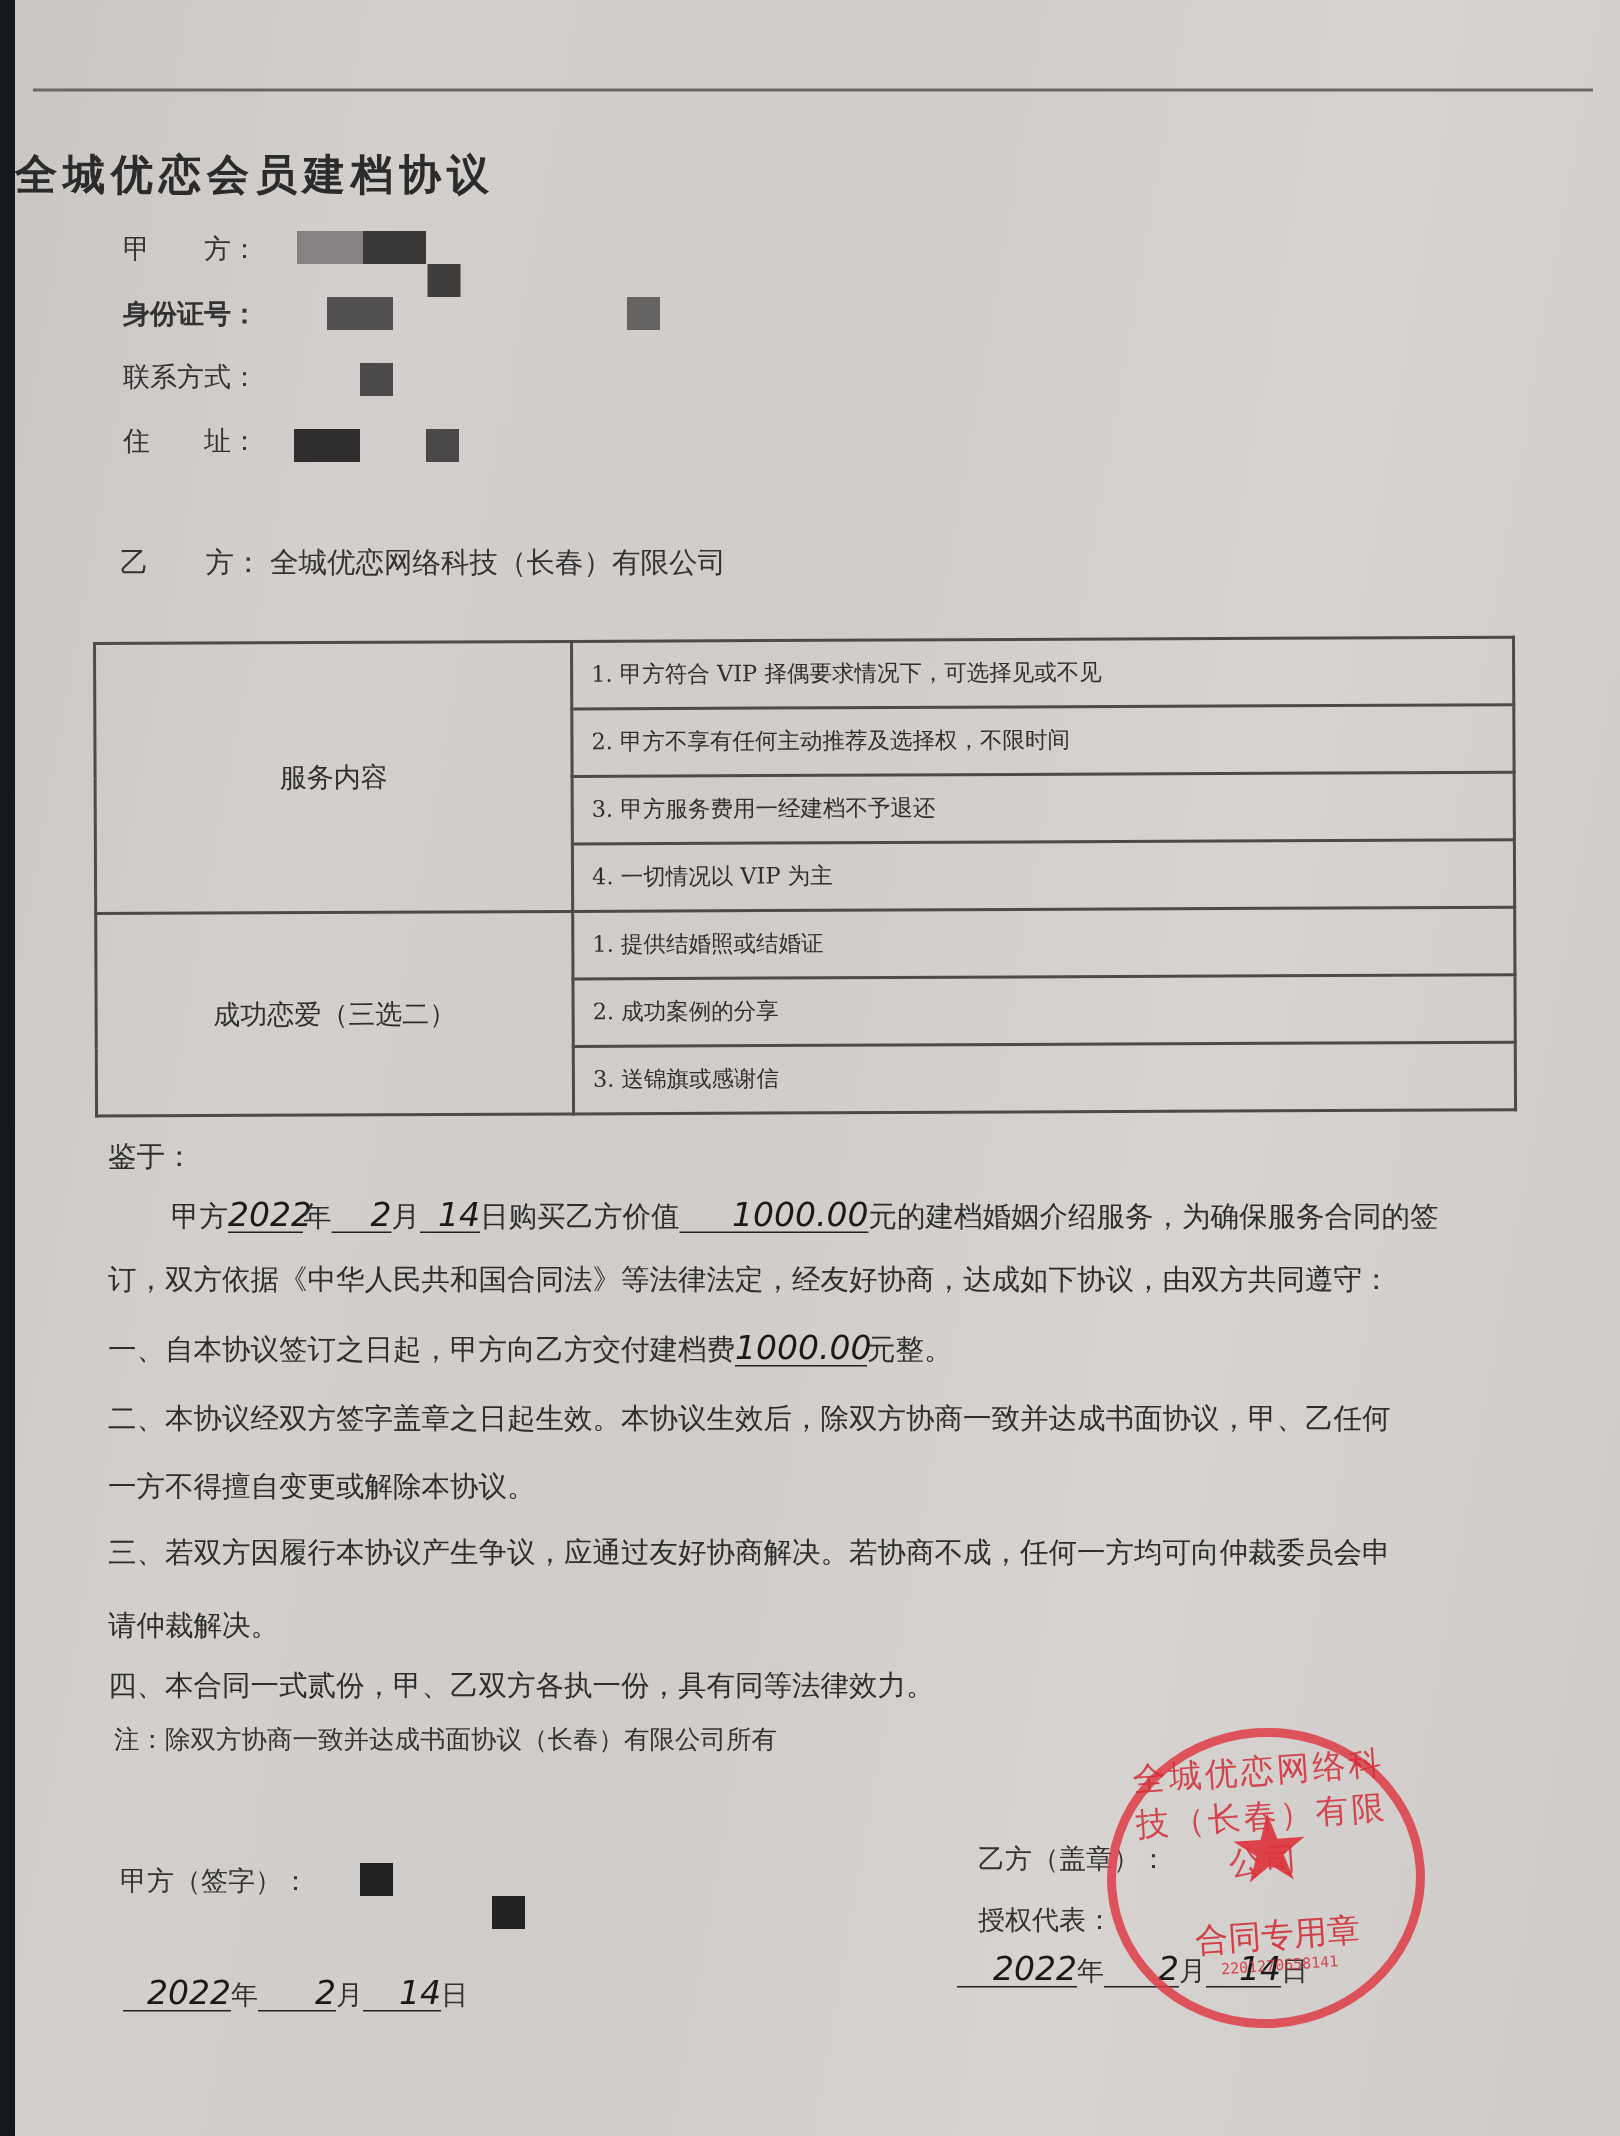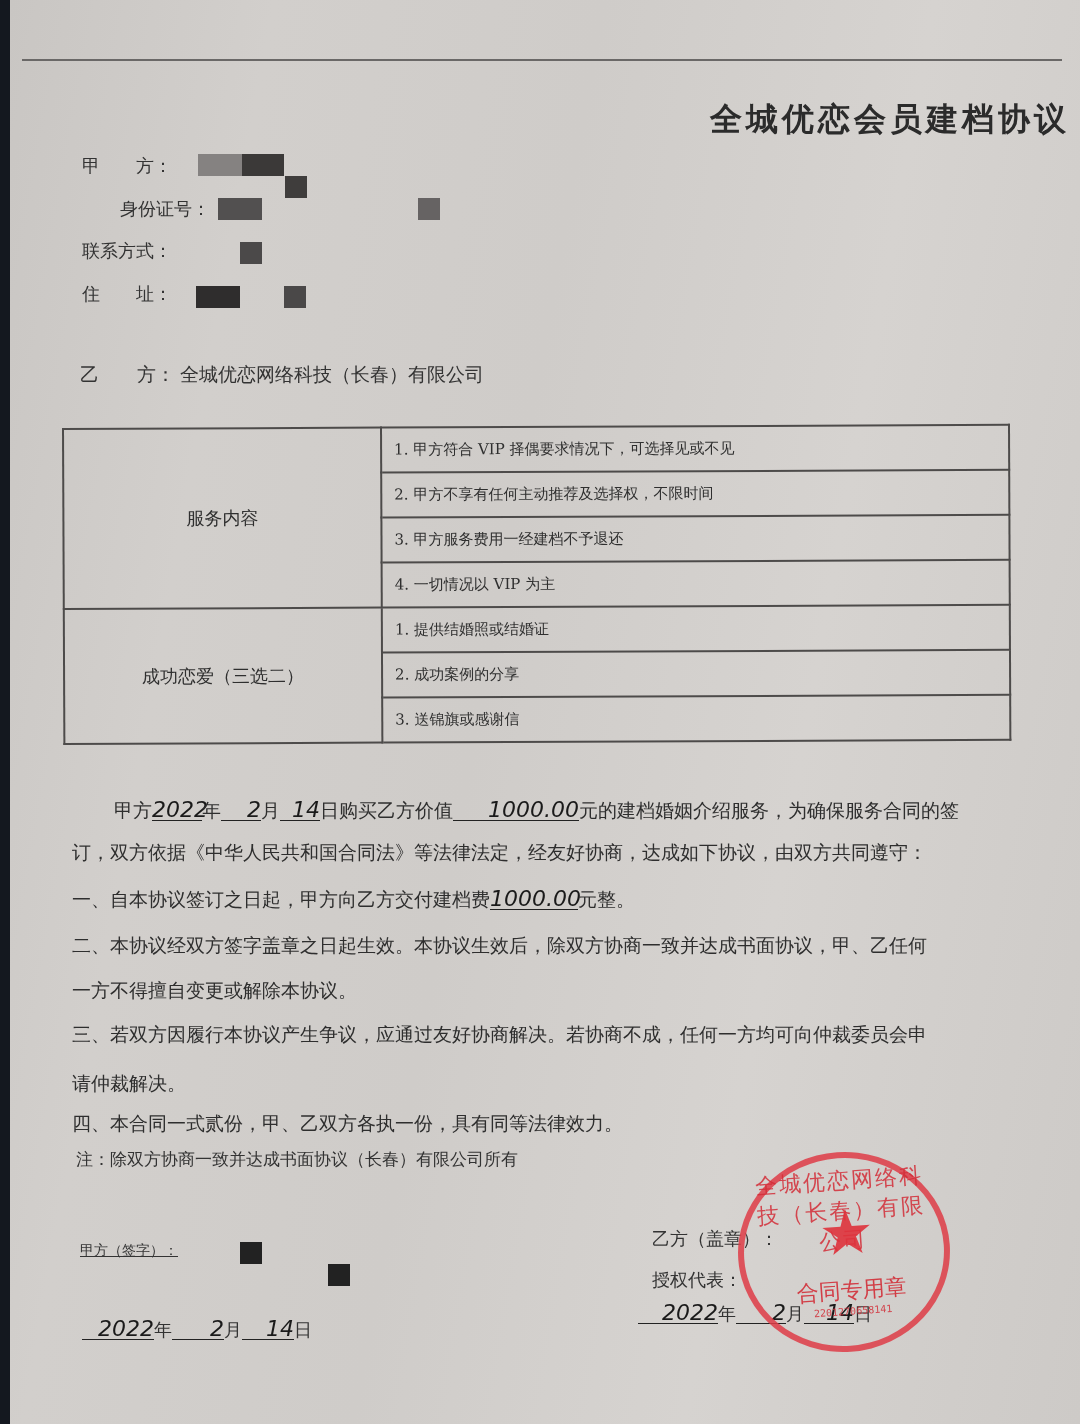--- a/index.html
+++ b/index.html
@@ -9,26 +9,26 @@
     font-family: "DejaVu Serif", "Liberation Serif", serif;
     color: #2a2a2a;
     position: relative;
   }
   .paper {
     position: absolute; left: 10px; top: 0; width: 1070px; height: 1424px;
     background: linear-gradient(100deg, #c9c6c3 0%, #d2cfcc 20%, #cfccc9 45%, #d6d3d0 70%, #cdcac7 100%);
   }
   .top-rule { position: absolute; left: 12px; top: 59px; width: 1040px; height: 2px; background: #6a6867; }
   .title {
-    position: absolute; left: 0; width: 1060px; top: 98px; text-align: right;
-    font-size: 32px; font-weight: bold; letter-spacing: 4px; color: #2b2b2b;
+    position: absolute; left: 0; width: 1060px; top: 98px; text-align: left;
+    font-size: 28px; font-weight: bold; letter-spacing: 4px; color: #2b2b2b;
   }
   .field { position: absolute; left: 72px; font-size: 18px; color: #333; white-space: nowrap; }
   .field .lbl { display: inline-block; width: 96px; }
-  .field.bold { font-weight: normal; margin-left: 38px; }
+  .field.bold { font-weight: bold; }
   .redact { position: absolute; }
   .party-b { position: absolute; left: 70px; font-size: 19px; color: #333; white-space: nowrap; }
   .party-b .lbl { display: inline-block; width: 100px; }
 
   table.svc {
     position: absolute; left: 52px; top: 428px; width: 948px;
     border-collapse: collapse; font-size: 15px; color: #2f2f2f;
     transform: rotate(-0.25deg); transform-origin: left top;
   }
   table.svc td { border: 2px solid #4d4b4a; }
@@ -36,21 +36,21 @@
   table.svc td.item { height: 45px; padding-left: 12px; }
 
   .body-text { position: absolute; left: 62px; width: 930px; font-size: 19px; color: #2e2e2e; white-space: nowrap; }
   .hand {
     font-family: "DejaVu Sans", "Liberation Sans", sans-serif; font-style: italic;
     display: inline-block; text-align: right; border-bottom: 1.5px solid #222;
     color: #1a1a1a; font-size: 22px; line-height: 20px;
   }
   .note { position: absolute; left: 66px; top: 1148px; font-size: 17px; color: #333; white-space: nowrap; }
 
-  .sign-a { position: absolute; left: 70px; top: 1242px; font-size: 14px; color: #333; text-decoration: underline; }
+  .sign-a { position: absolute; left: 70px; top: 1242px; font-size: 18px; color: #333; }
   .date-a { position: absolute; left: 72px; top: 1318px; font-size: 18px; color: #333; white-space: nowrap; }
   .sign-b { position: absolute; left: 642px; font-size: 18px; color: #333; white-space: nowrap; }
   .date-b { position: absolute; left: 628px; top: 1302px; font-size: 18px; color: #333; white-space: nowrap; }
 
   .seal {
     position: absolute; left: 728px; top: 1152px; width: 212px; height: 200px;
     border: 6px solid rgba(222, 60, 70, 0.85); border-radius: 50%;
     transform: rotate(-4deg);
   }
   .seal-star { position: absolute; left: 76px; top: 44px; font-size: 62px; color: rgba(222,50,60,0.9); line-height: 1; }
@@ -115,20 +115,21 @@
     </tr>
     <tr>
       <td class="item">2. 成功案例的分享</td>
     </tr>
     <tr>
       <td class="item">3. 送锦旗或感谢信</td>
     </tr>
   </tbody>
     </table>
 
+  <div class="body-text" style="top:758px;left:62px">鉴于：</div>
 
   <div class="body-text" style="top:798px;left:104px">
     <span>甲方</span><span class="hand" style="width:50px">2022</span><span>年</span><span class="hand" style="width:40px">2</span><span>月</span><span class="hand" style="width:40px">14</span><span>日购买乙方价值</span><span class="hand" style="width:126px">1000.00</span><span>元的建档婚姻介绍服务，为确保服务合同的签</span>
   </div>
   <div class="body-text" style="top:840px">订，双方依据《中华人民共和国合同法》等法律法定，经友好协商，达成如下协议，由双方共同遵守：</div>
 
   <div class="body-text" style="top:887px">
     <span>一、自本协议签订之日起，甲方向乙方交付建档费</span><span class="hand" style="width:88px">1000.00</span><span>元整。</span>
   </div>
   <div class="body-text" style="top:933px">二、本协议经双方签字盖章之日起生效。本协议生效后，除双方协商一致并达成书面协议，甲、乙任何</div>

